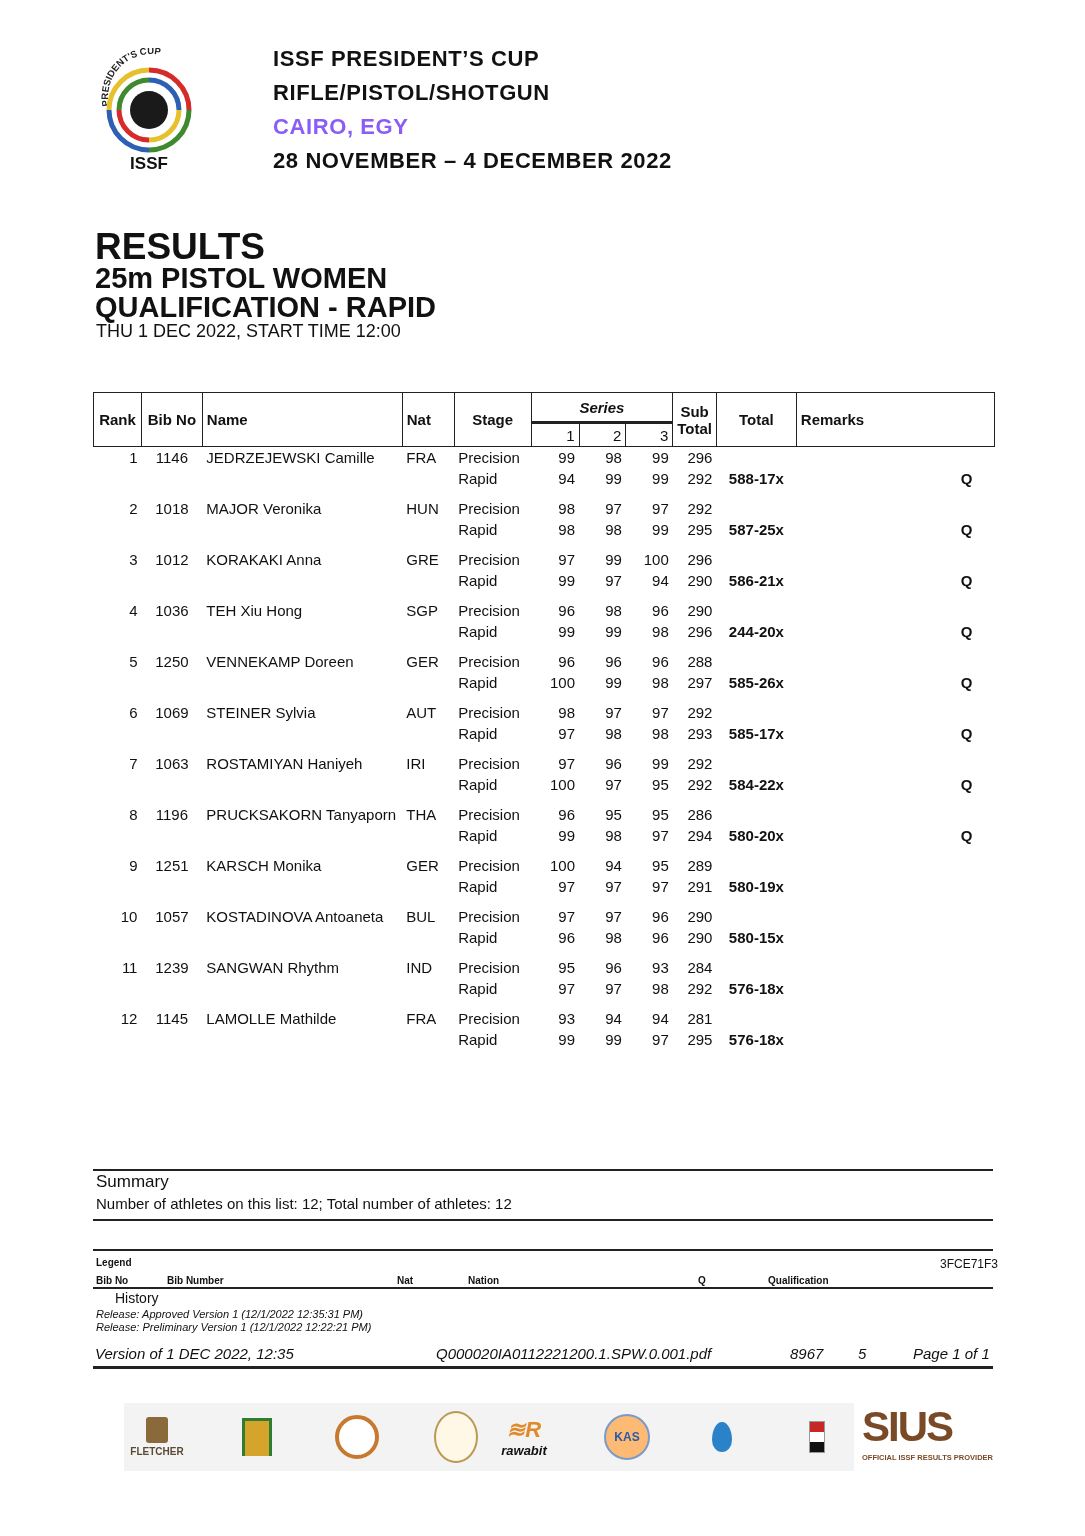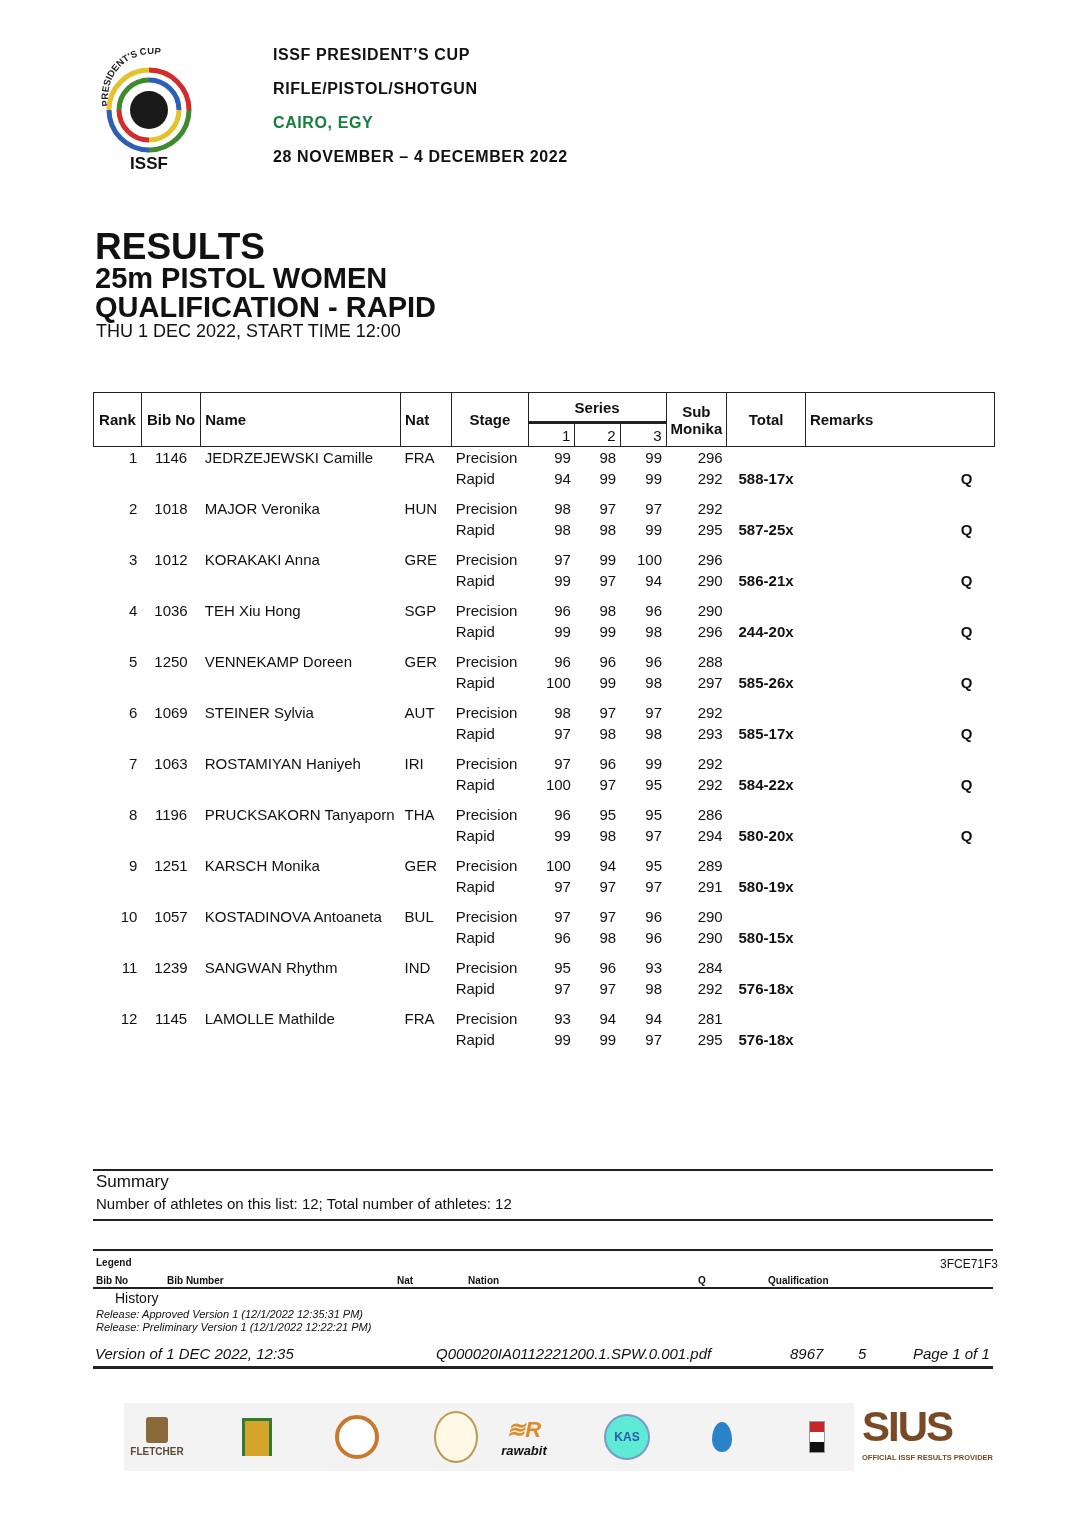--- a/index.html
+++ b/index.html
@@ -1,32 +1,32 @@
 <!DOCTYPE html>
 <html><head>
 <meta charset="utf-8">
 <style>
   html, body { margin:0; padding:0; background:#fff; }
   body { width:1085px; height:1536px; position:relative; font-family:"Liberation Sans", sans-serif; color:#111; overflow:hidden; }
   .abs { position:absolute; }
   
   #logo { left:95px; top:48px; width:108px; height:125px; }
-  .hdr { left:273px; font-weight:bold; font-size:16px; letter-spacing:0.6px; white-space:nowrap; }
-  .hdr.l1 { top:46px; } .hdr.l2 { top:80px; } .hdr.l3 { top:114px; color:#15803d; } .hdr.l4 { top:148px; }
+  .hdr { left:273px; font-weight:bold; font-size:22px; letter-spacing:0.6px; white-space:nowrap; }
+  .hdr.l1 { top:46px; } .hdr.l2 { top:80px; } .hdr.l3 { top:114px; color:#8b5cf6; } .hdr.l4 { top:148px; }
   
   #t-results { left:95px; top:226px; font-size:37px; font-weight:bold; }
   #t-event { left:95px; top:262px; font-size:29px; font-weight:bold; }
   #t-phase { left:95px; top:291px; font-size:29px; font-weight:bold; }
   #t-date { left:96px; top:321px; font-size:18px; }
   
   #results { left:93px; top:392px; width:902px; border-collapse:collapse; font-size:15px; }
   #results th { font-weight:bold; font-size:15px; border:1.5px solid #222; padding:0 4px; }
   #results thead tr.h1 th { height:28px; }
   #results thead tr.h2 th { height:22px; }
-  #results th.ser { border-bottom:3px solid #222; }
+  #results th.ser { border-bottom:3px solid #222;font-style:italic; }
   #results th.n { text-align:right; font-weight:normal; }
   #results td { padding:0 4px; height:21px; white-space:nowrap; }
   #results tbody tr.pre td { padding-top:9px; }
   .r { text-align:right; } .c { text-align:center; } .b { font-weight:bold; }
   
   .rule { left:93px; width:900px; background:#222; }
   #sum-title { left:96px; top:1172px; font-size:17px; }
   #sum-text { left:96px; top:1195px; font-size:15px; }
   .leg { font-size:10px; font-weight:bold; }
   .sm { font-size:11px;font-style:italic; }
@@ -84,21 +84,21 @@
       <col style="width:199px">
   </colgroup>
   <thead>
     <tr class="h1">
       <th rowspan="2" class="c">Rank</th>
       <th rowspan="2" class="c">Bib No</th>
       <th rowspan="2" style="text-align:left">Name</th>
       <th rowspan="2" style="text-align:left">Nat</th>
       <th rowspan="2" class="c">Stage</th>
       <th colspan="3" class="c ser">Series</th>
-      <th rowspan="2" class="c" style="line-height:17px">Sub Monika</th>
+      <th rowspan="2" class="c" style="line-height:17px">Sub Total</th>
       <th rowspan="2" class="c">Total</th>
       <th rowspan="2" style="text-align:left">Remarks</th>
     </tr>
     <tr class="h2">
       <th class="n">1</th>
       <th class="n">2</th>
       <th class="n">3</th>
     </tr>
   </thead>
   <tbody id="results-body">
@@ -456,21 +456,21 @@
     <div style="width:44px;height:44px;border-radius:50%;border:4px solid #c77a2f;box-sizing:border-box;background:#fff"></div>
   </div>
   <div class="sp" style="left:302px;width:60px">
     <div style="width:44px;height:52px;border-radius:50%;border:2px solid #b99a55;box-sizing:border-box;background:#fff8e6"></div>
   </div>
   <div class="sp" style="left:365px;width:70px;font-style:italic;font-size:13px">
     <span style="color:#e08a2a;font-size:22px">≋R</span>
     <span>rawabit</span>
   </div>
   <div class="sp" style="left:470px;width:66px">
-    <div style="width:42px;height:42px;border-radius:50%;border:2px solid #7a9ac9;display:flex;align-items:center;justify-content:center;color:#2a5aa8;font-size:12px;background:#5eead4">KAS</div>
+    <div style="width:42px;height:42px;border-radius:50%;border:2px solid #7a9ac9;display:flex;align-items:center;justify-content:center;color:#2a5aa8;font-size:12px;background:#fdba74">KAS</div>
   </div>
   <div class="sp" style="left:565px;width:66px">
     <div style="width:20px;height:30px;background:#2a82c9;border-radius:50% 50% 50% 50%/60% 60% 40% 40%"></div>
   </div>
   <div class="sp" style="left:660px;width:66px">
     <div style="width:14px;height:30px;background:linear-gradient(#c62828 33%,#fff 33% 66%,#111 66%);border:1px solid #999"></div>
   </div>
 </div>
 <div id="sius" class="abs">
   <div style="font-size:42px;font-weight:bold;color:#7a4a26;line-height:44px;letter-spacing:-2px">SIUS</div>

